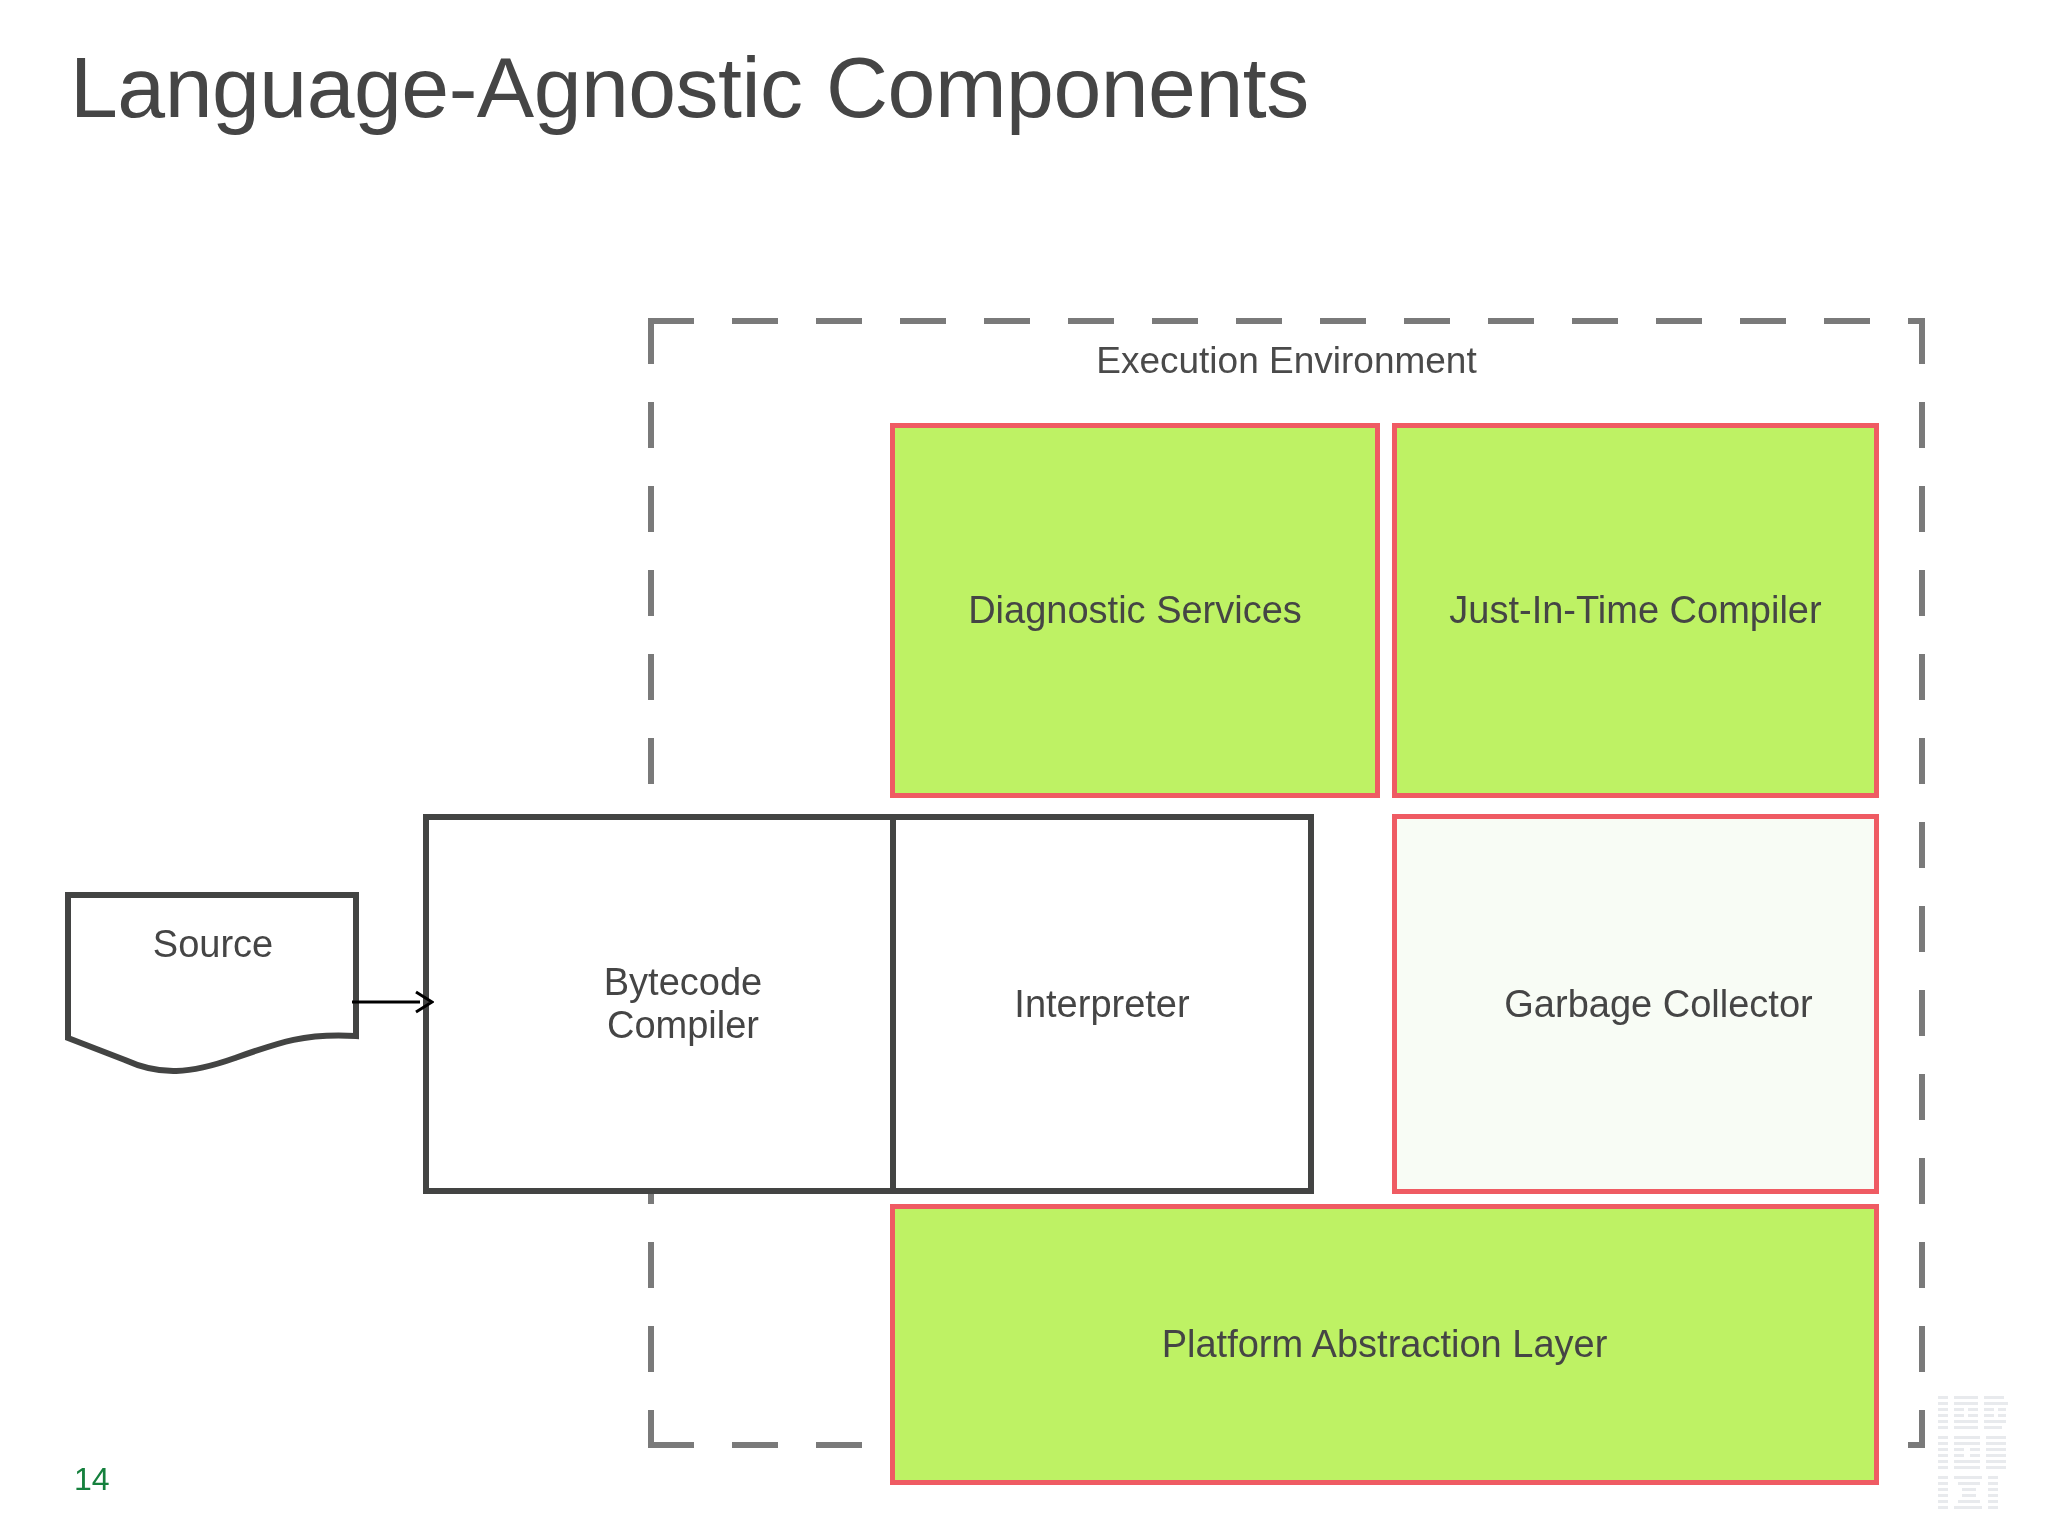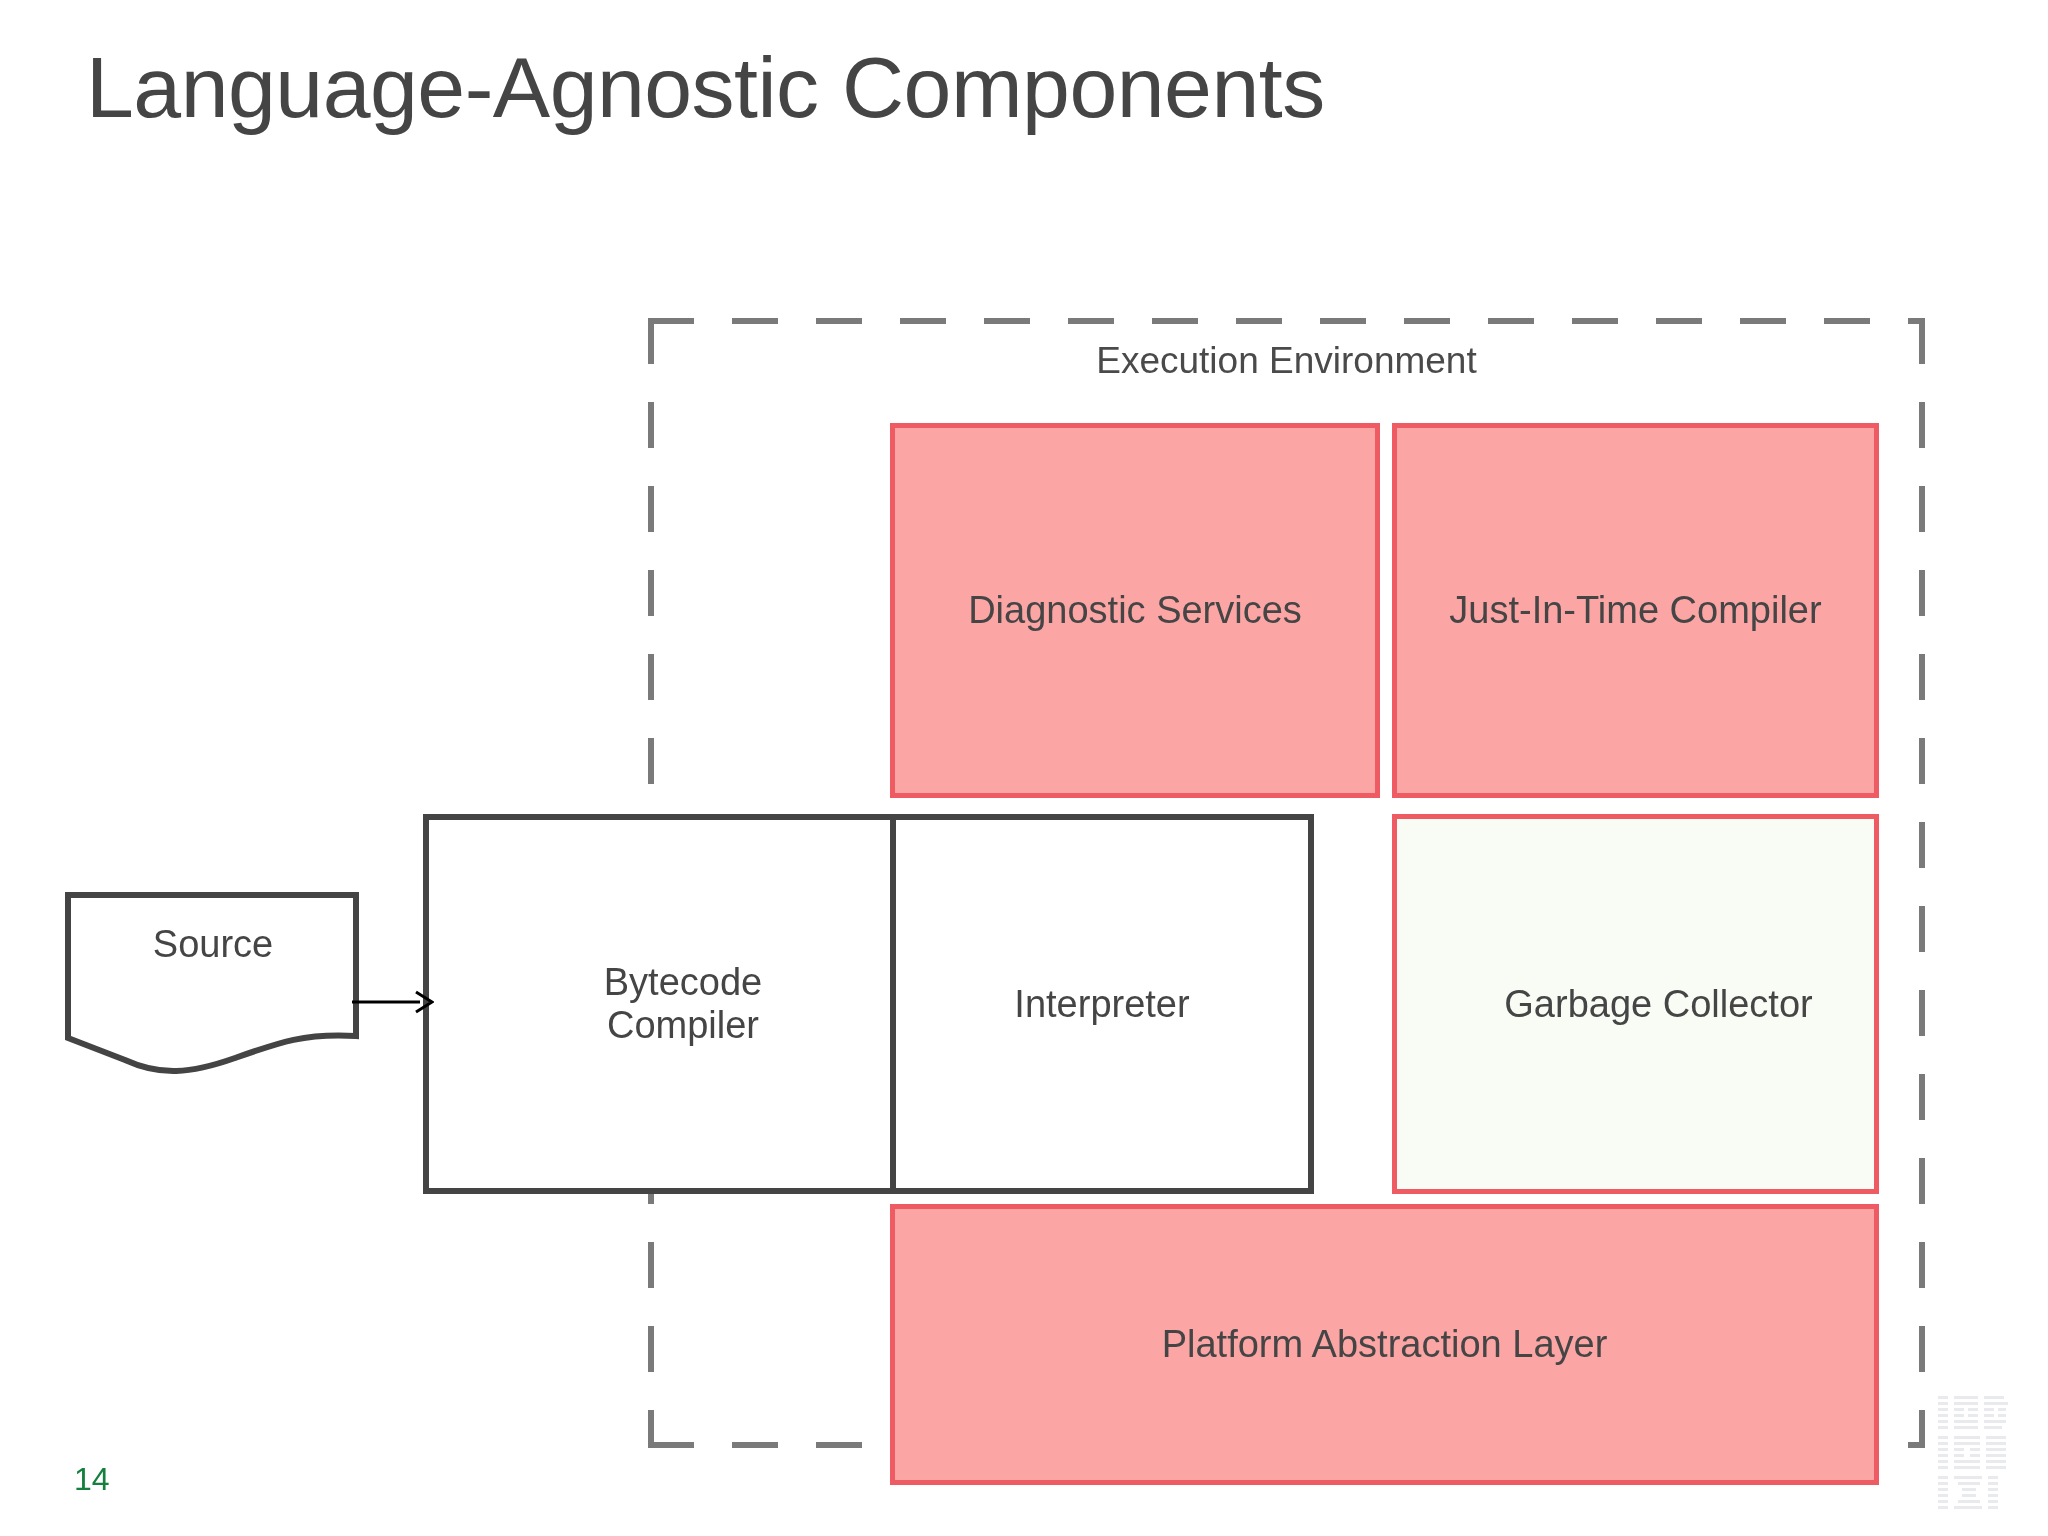--- a/index.html
+++ b/index.html
@@ -19,21 +19,20 @@
   
   #slide-title {
     position: absolute;
     left: 70px;
     top: 44px;
     font-size: 86px;
     line-height: 1.0;
     color: #454545;
     letter-spacing: -0.5px;
     white-space: nowrap;
-    margin-left: 16px;
   }
 
   
   #exec-env {
     position: absolute;
     left: 648px;
     top: 318px;
     width: 1277px;
     height: 1130px;
     box-sizing: border-box;
@@ -68,21 +67,21 @@
     align-items: center;
     justify-content: center;
     text-align: center;
     font-size: 38px;
     color: #454545;
     line-height: 1.12;
     z-index: 3;
   }
   .box-red {
     border: 5px solid #ef5b63;
-    background: #fca5a5;
+    background: #bef264;
   }
   .box-red-green {
     border: 5px solid #ef5b63;
     background: #f8fcf5;
   }
   .box-dark {
     border: 6px solid #434443;
     background: #ffffff;
   }
 

